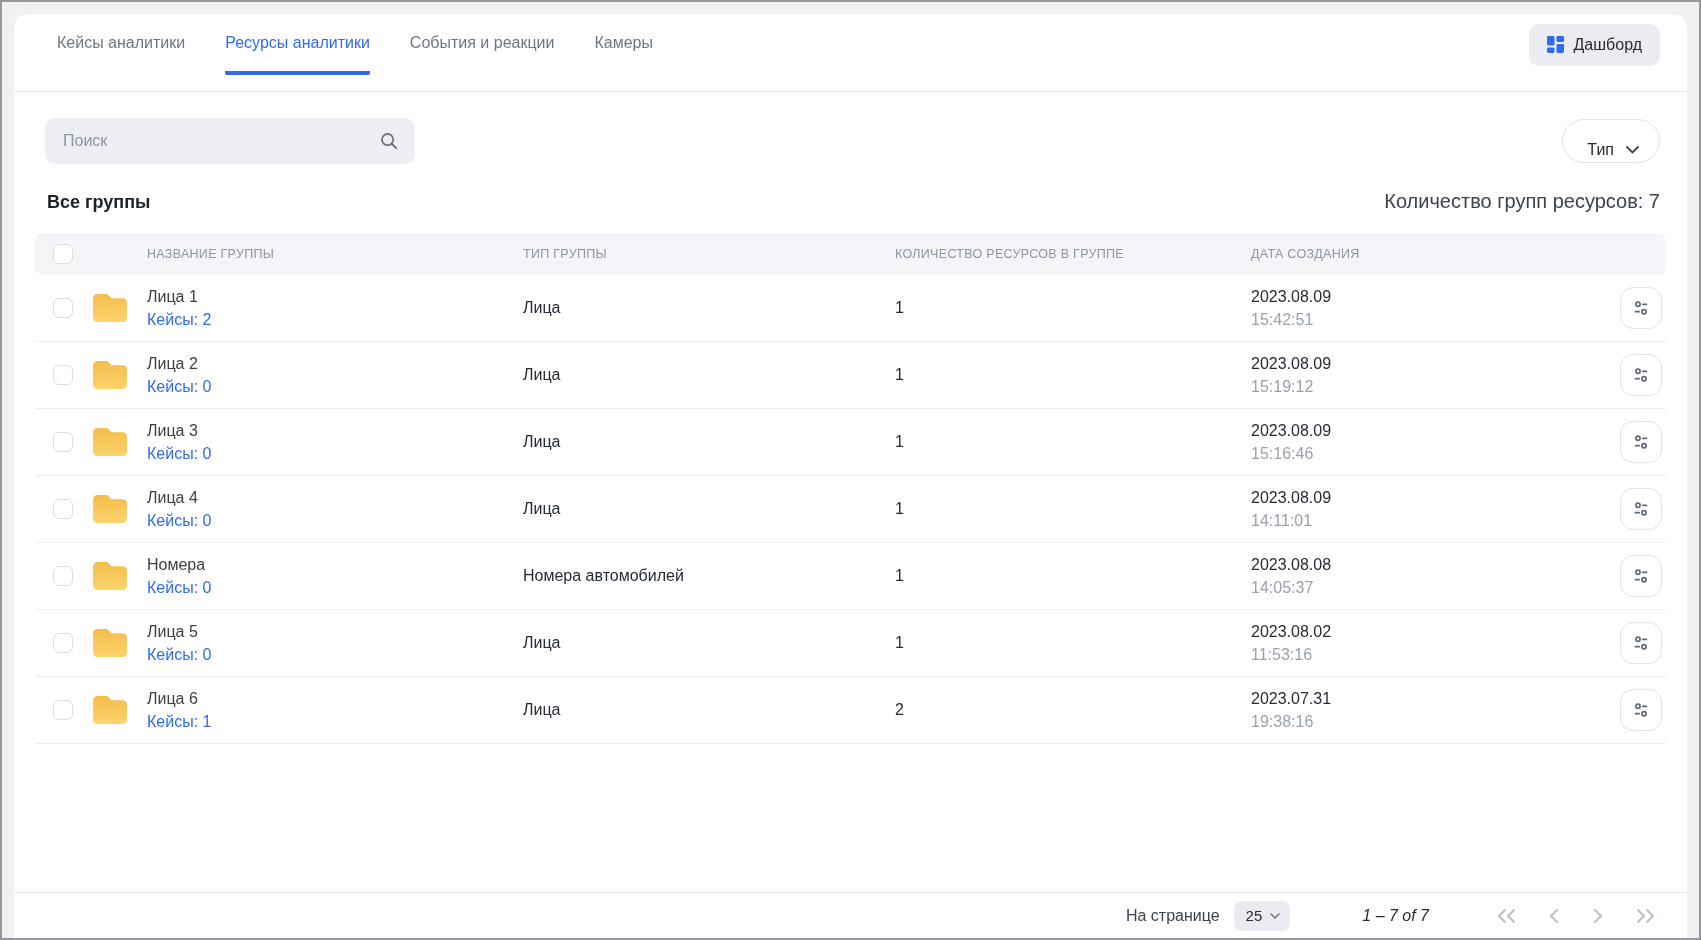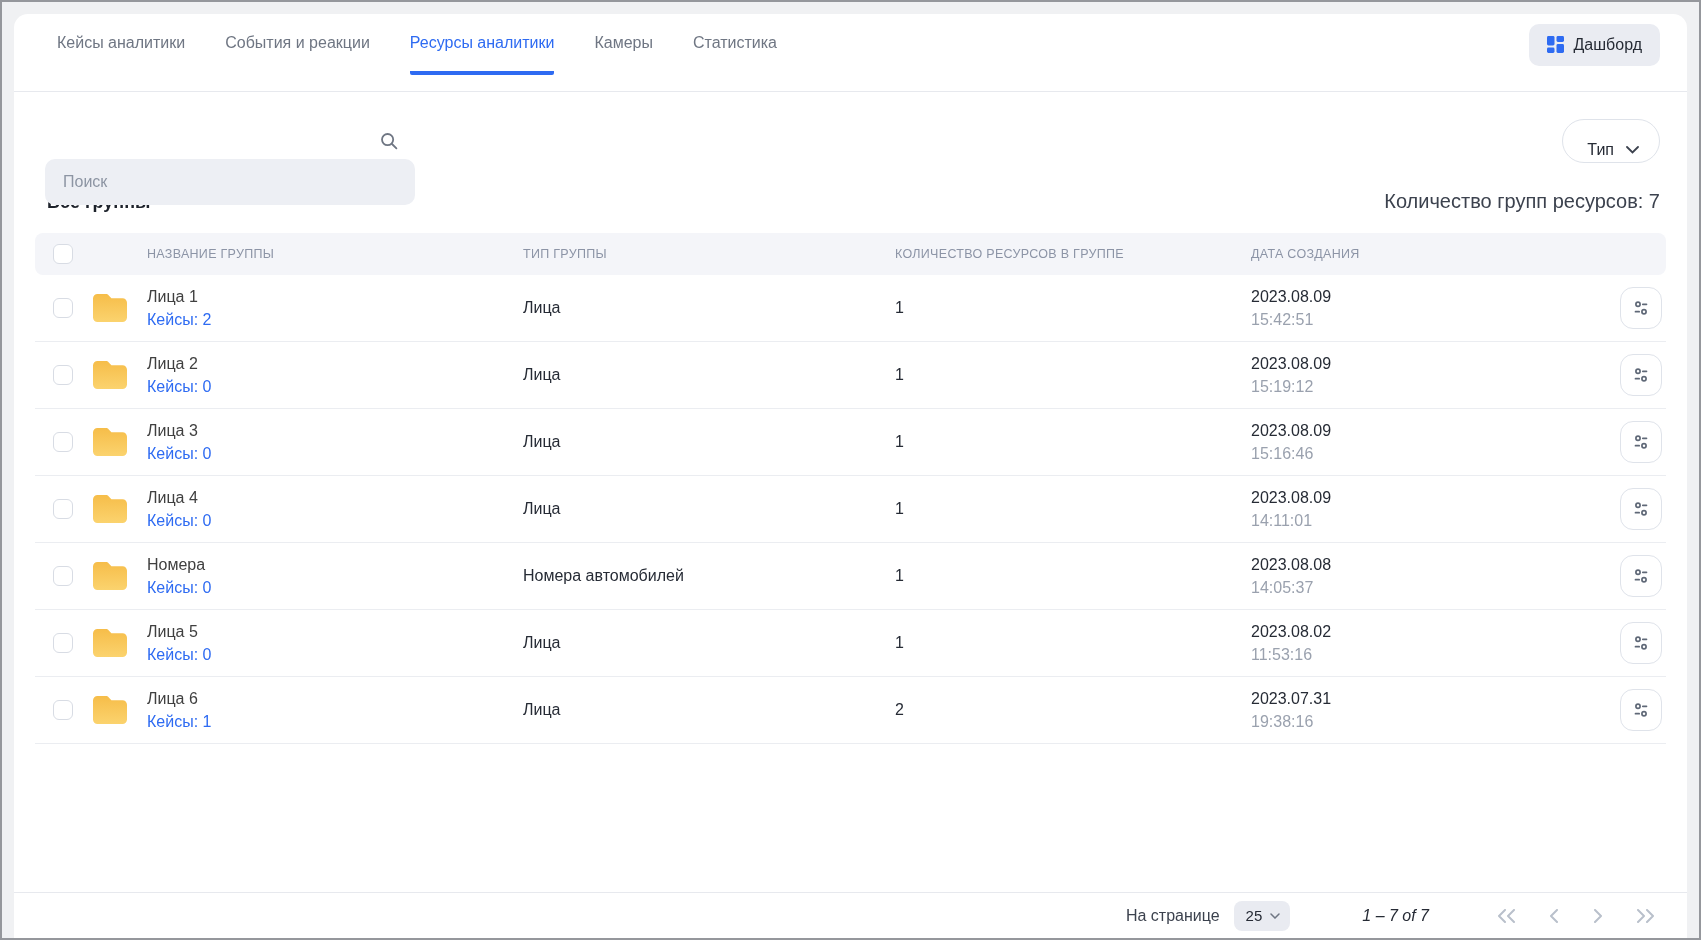--- a/index.html
+++ b/index.html
@@ -63,21 +63,20 @@
     position:relative;
     margin-left:10px;
     width:370px; height:46px;
   }
   .search-box input {
     width:100%; height:100%;
     background:#edeff4; border:none; border-radius:10px;
     padding:0 46px 0 18px;
     font-family:inherit; font-size:16px; color:#262b35;
     outline:none;
-    margin-top:41px;
   }
   .search-box input::placeholder { color:#8d95a3; }
   .search-box .mag { position:absolute; right:16px; top:13px; }
   .type-pill {
     margin-left:auto;
     display:flex; align-items:center; gap:12px;
     height:44px; padding:17px 20px 0 24px;
     background:#ffffff; border:1px solid #dfe3ea; border-radius:22px;
     font-family:inherit; font-size:16px; color:#262b35;
     cursor:pointer;
@@ -154,24 +153,23 @@
 </style>
 </head>
 <body>
 
 <div class="frame">
   <div class="card">
 
     <div class="tabbar">
       <div class="tabs" id="tabs">
           <div class="tab">Кейсы аналитики</div>
+          <div class="tab active">Ресурсы аналитики</div>
           <div class="tab">События и реакции</div>
-          <div class="tab active">Ресурсы аналитики</div>
           <div class="tab">Камеры</div>
-          <div class="tab">Статистика</div>
         </div>
       <button class="dashboard-btn">
         <svg width="17" height="17" viewBox="0 0 17 17">
           <rect x="0" y="0" width="7.5" height="9.5" rx="1.4" fill="#2e6bf2"></rect>
           <rect x="9.5" y="0" width="7.5" height="6" rx="1.4" fill="#2e6bf2"></rect>
           <rect x="0" y="11.5" width="7.5" height="5.5" rx="1.4" fill="#2e6bf2"></rect>
           <rect x="9.5" y="8" width="7.5" height="9" rx="1.4" fill="#2e6bf2"></rect>
         </svg>
         <span>Дашборд</span>
       </button>

